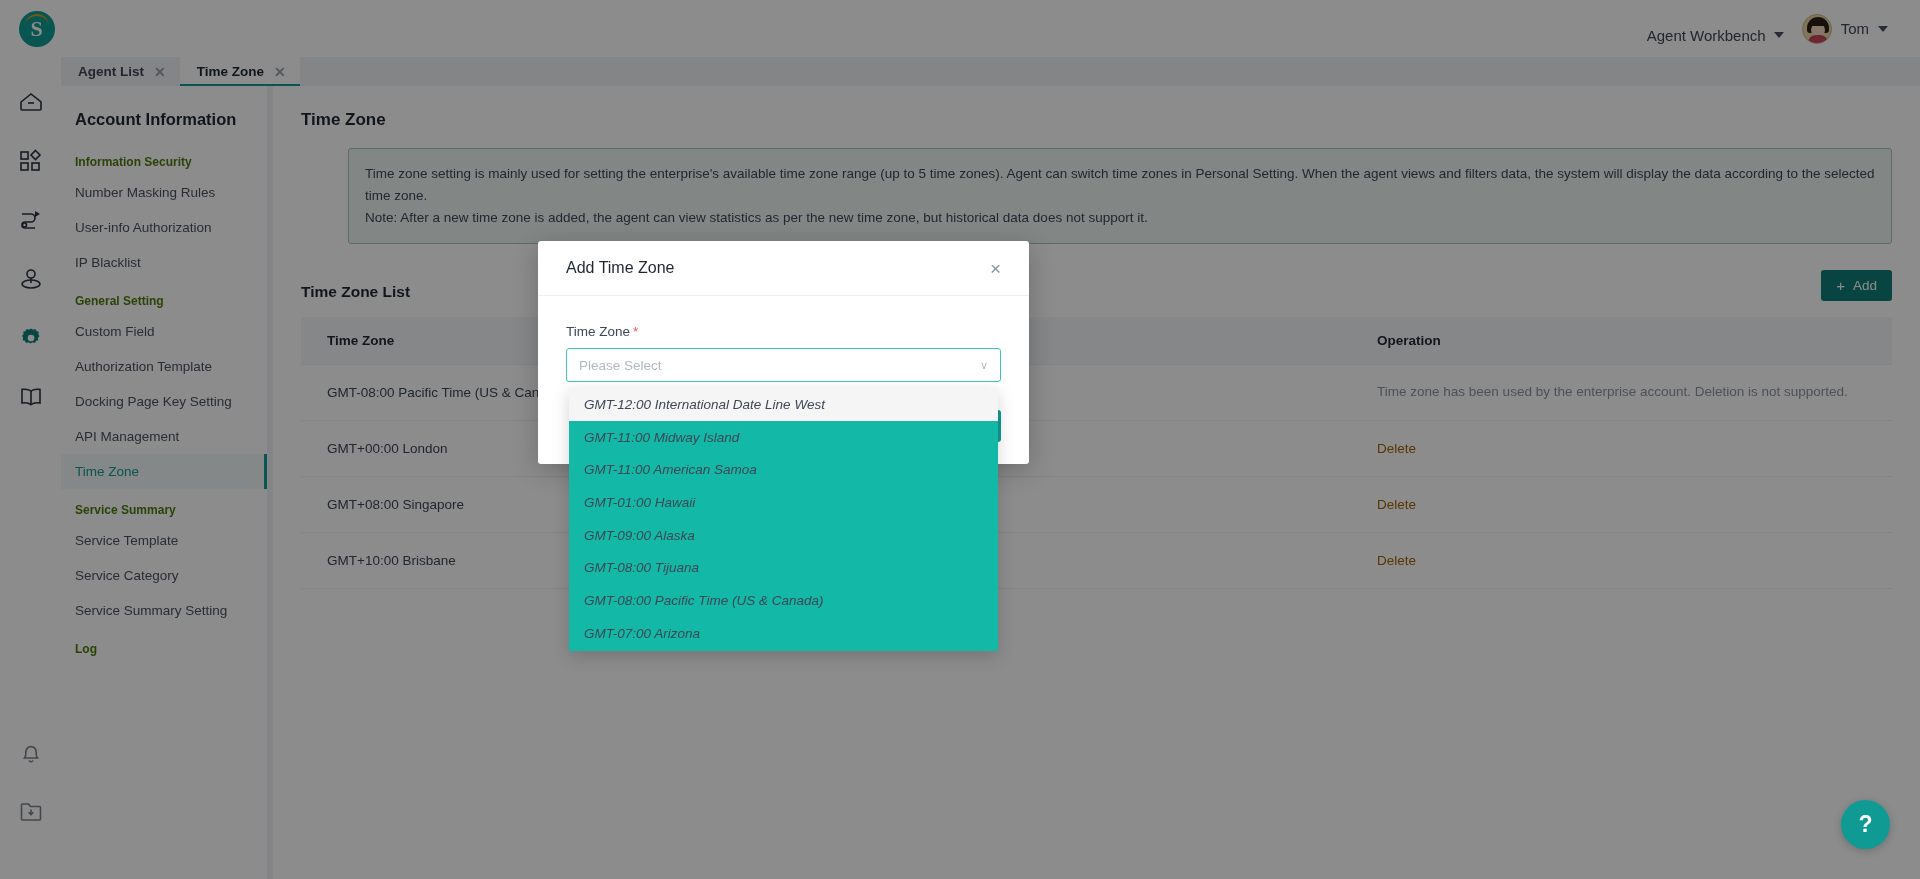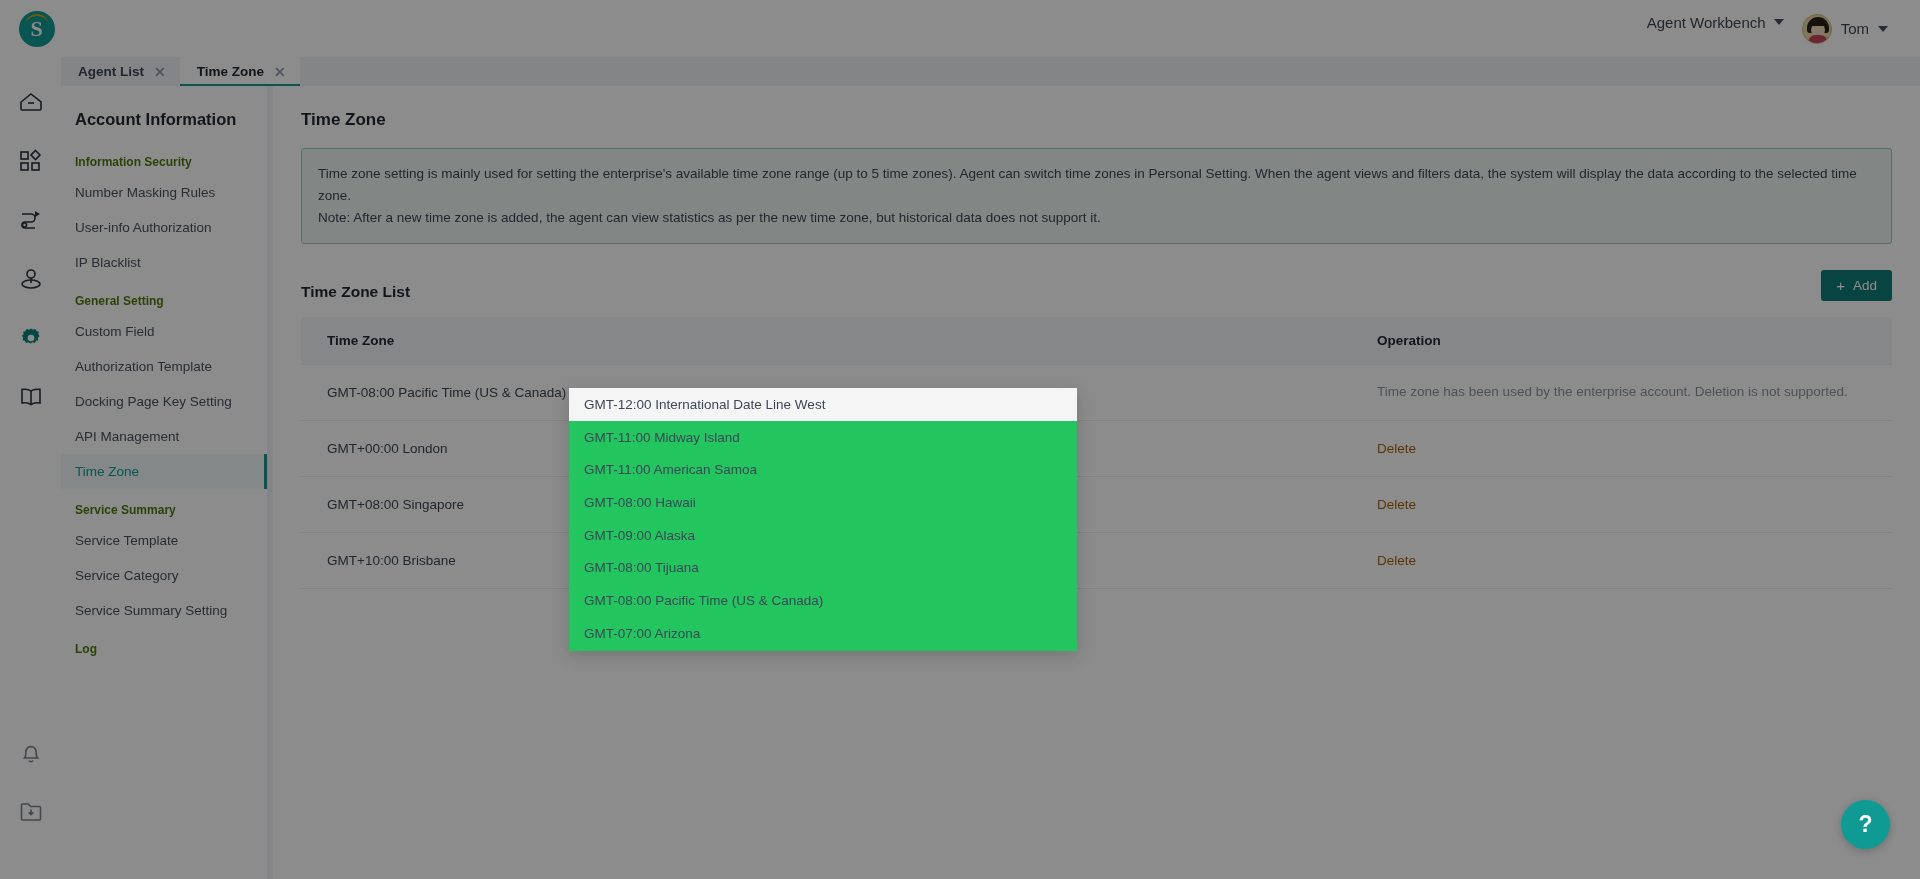--- a/index.html
+++ b/index.html
@@ -29,21 +29,21 @@
     width: 36px; height: 36px; border-radius: 50%;
     background: #0f9b94; position: relative;
     display:flex; align-items:center; justify-content:center;
     color:#fff; font-size: 22px; font-weight: 700; font-family:"Liberation Serif", serif;
   }
   .logo .arc {
     position:absolute; top:3px; left:6px; width:24px; height:12px;
     border-top: 2.5px solid #d4a017; border-radius: 14px 14px 0 0;
   }
   .topbar-right {
-    margin-left:auto; display:flex; align-items:flex-start; gap: 18px;
+    margin-left:auto; display:flex; align-items:flex-end; gap: 18px;
     padding-right: 32px; color:#3d4757; font-size: 15px;
   }
   .workbench-sel { display:flex; align-items:center; gap:8px; cursor:pointer; }
   .caret { width:0;height:0;border-left:5px solid transparent;border-right:5px solid transparent;border-top:6px solid #4a5361; }
   .user-chip { display:flex; align-items:center; gap:9px; cursor:pointer; }
   .avatar {
     width:30px;height:30px;border-radius:50%;
     background: #e8d9a8; border:1px solid #cbb77e;
     position:relative; overflow:hidden; flex:none;
   }
@@ -95,21 +95,21 @@
 
   
   .content {
     position:absolute; left:273px; top:86px; width:1647px; height:793px;
     background:#f0f2f5; overflow:hidden; z-index:6;
   }
   .content-inner { background:#ffffff; margin:0; min-height: 793px; padding: 0 28px 0 28px; }
   .page-title { font-size:17px; font-weight:700; color:#1f2733; padding: 24px 0 18px 0; }
   .notice {
     border:1px solid #9ec8c4; background:#edf6f5; border-radius:3px;
-    padding: 14px 16px; font-size:13.5px; color:#3d4757; line-height: 1.62;
+    padding: 14px 16px; font-size:13.5px; color:#3d4757; line-height: 1.62; margin-left: 47px;
   }
   .section-row { display:flex; align-items:flex-end; padding: 26px 0 16px 0; }
   .section-title { font-size:15.5px; font-weight:700; color:#1f2733; }
   .btn-add {
     margin-left:auto; background:#0f7f78; color:#ffffff; border:none; border-radius:3px;
     height:31px; padding: 0 15px; font-size:13.5px; display:flex; align-items:center;
     gap:8px; cursor:pointer; font-family:"Liberation Sans", sans-serif;
   }
   .btn-add .plus { font-size:15px; line-height:1; }
 
@@ -164,23 +164,24 @@
     font-family:"Liberation Sans", sans-serif;
   }
   .btn-primary {
     height:32px; padding:0 20px; border:none; background:#0f9b94; color:#fff;
     border-radius:3px; font-size:13.5px; cursor:pointer;
     font-family:"Liberation Sans", sans-serif;
   }
 
   
   .dropdown {
-    position:absolute; left:569px; top:388px; width:508px; height:263px;
-    background:#22c55e; z-index: 700; overflow:hidden;
+    position:absolute; left:569px; top:388px; width:429px; height:263px;
+    background:#14b8a6; z-index: 700; overflow:hidden;
     box-shadow: 0 5px 16px rgba(0,0,0,0.17);
+    font-style: italic;
   }
   .dd-item {
     height:32.7px; display:flex; align-items:center; padding: 0 15px;
     font-size:13.5px; color:#3d4757; cursor:pointer; white-space:nowrap;
   }
   .dd-item.hl { background:#f5f5f5; }
 </style>
 </head>
 <body>
 
@@ -358,25 +359,44 @@
     </div>
 
   </div>
 
   <div class="dim"></div>
 
   <div class="help-bubble">
     <span>?</span>
   </div>
 
+  <div class="modal">
+    <div class="modal-head">
+      <div class="modal-title">Add Time Zone</div>
+      <div class="modal-close">×</div>
+    </div>
+    <div class="modal-body">
+      <div class="field-label">
+        <span>Time Zone</span><span class="req">*</span>
+      </div>
+      <div class="select-box">
+        <span class="select-ph">Please Select</span>
+        <span class="select-arrow">∨</span>
+      </div>
+    </div>
+    <div class="modal-foot">
+      <button class="btn-ghost">Cancel</button>
+      <button class="btn-primary">Confirm</button>
+    </div>
+  </div>
 
   <div class="dropdown">
     <div class="dd-item hl">GMT-12:00 International Date Line West</div>
     <div class="dd-item">GMT-11:00 Midway Island</div>
     <div class="dd-item">GMT-11:00 American Samoa</div>
-    <div class="dd-item">GMT-08:00 Hawaii</div>
+    <div class="dd-item">GMT-01:00 Hawaii</div>
     <div class="dd-item">GMT-09:00 Alaska</div>
     <div class="dd-item">GMT-08:00 Tijuana</div>
     <div class="dd-item">GMT-08:00 Pacific Time (US &amp; Canada)</div>
     <div class="dd-item">GMT-07:00 Arizona</div>
   </div>
 
 </div>
 
 </body></html>

